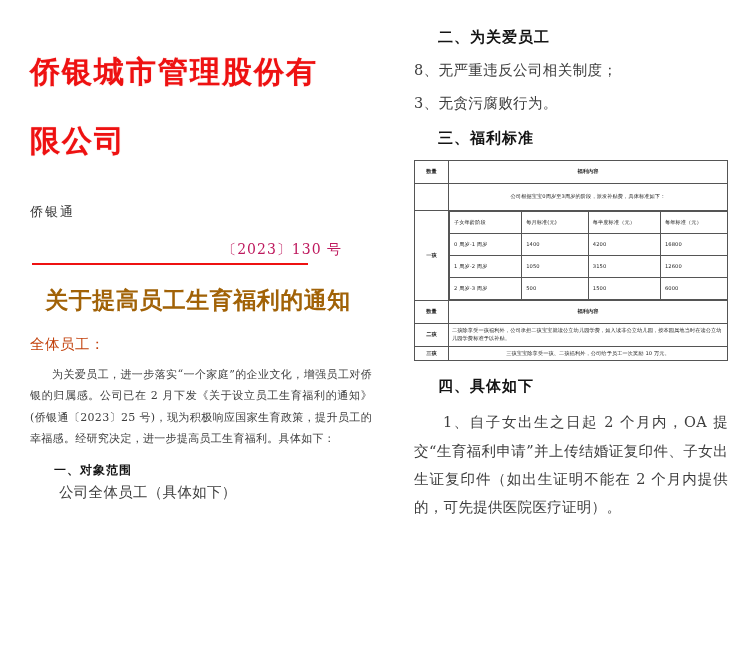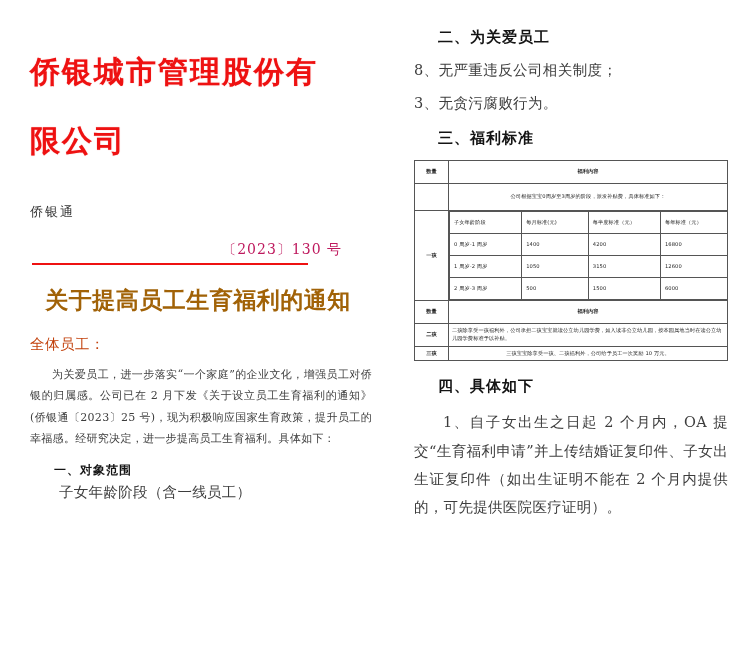--- a/index.html
+++ b/index.html
@@ -259,21 +259,21 @@
 
     <div class="doc-number">〔2023〕130 号</div>
 
     <div class="doc-title">关于提高员工生育福利的通知</div>
 
     <div class="salutation">全体员工：</div>
 
     <div class="body-para">为关爱员工，进一步落实“一个家庭”的企业文化，增强员工对侨银的归属感。公司已在 2 月下发《关于设立员工生育福利的通知》(侨银通〔2023〕25 号)，现为积极响应国家生育政策，提升员工的幸福感。经研究决定，进一步提高员工生育福利。具体如下：</div>
 
     <div class="sec-heading-left">一、对象范围</div>
-    <div class="sec-body-left">子女年龄阶段（含一线员工）</div>
+    <div class="sec-body-left">公司全体员工（具体如下）</div>
 
   </div>
 
   <div class="col-right">
 
     <div class="sec-heading">二、为关爱员工</div>
 
     <div class="cond-item">8、无严重违反公司相关制度；</div>
     <div class="cond-item">3、无贪污腐败行为。</div>
 

